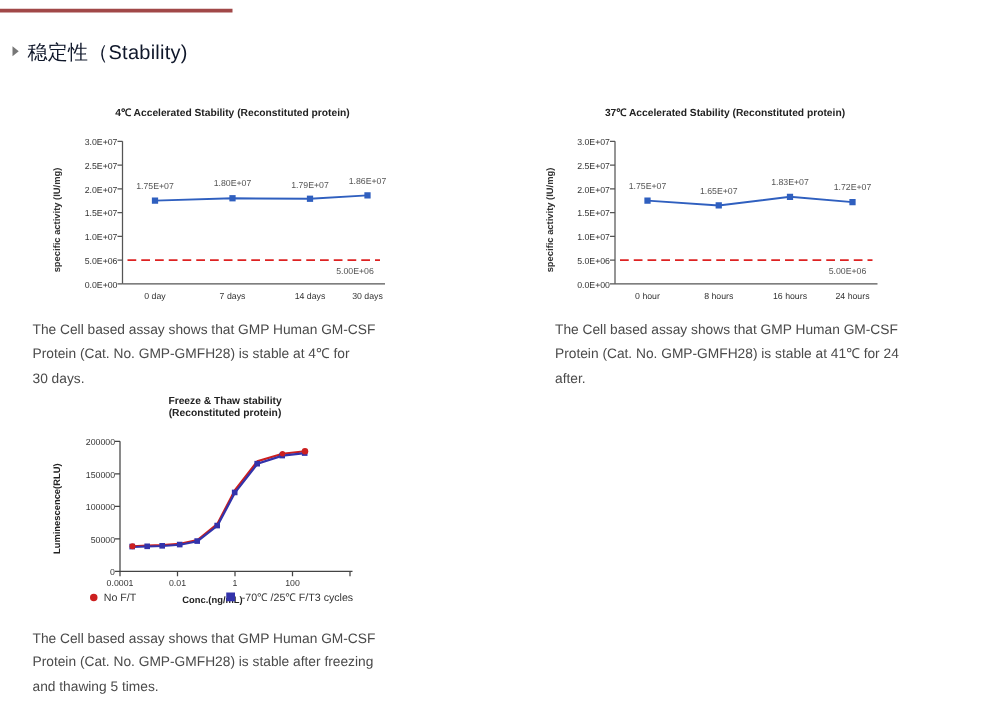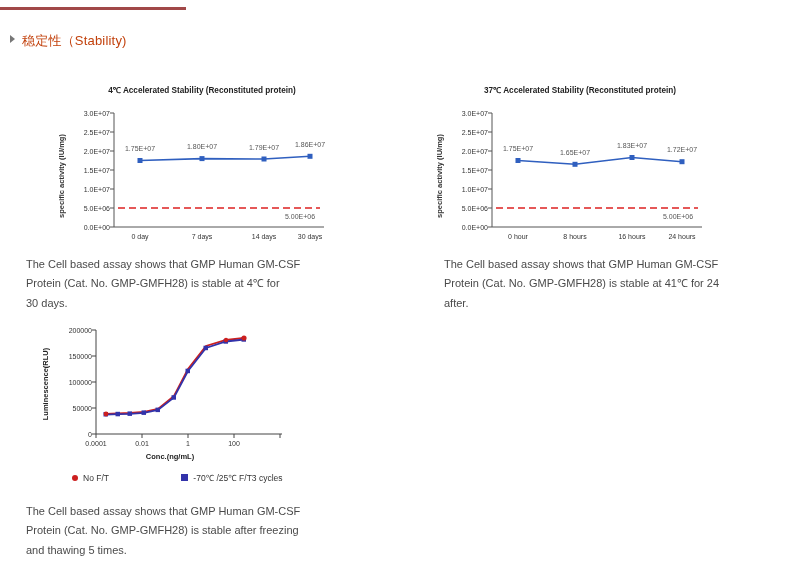--- a/index.html
+++ b/index.html
@@ -9,21 +9,21 @@
     font-family:"Liberation Sans", sans-serif;
     color:#3a3a3a;
     position:relative;
     overflow:hidden;
   }
   .top-rule{
     position:absolute;left:0;top:7px;width:186px;height:3px;background:#a14848;
   }
   .page-title{
     position:absolute;left:10px;top:32px;
-    font-size:13px;color:#c2410c;letter-spacing:.2px;
+    font-size:16px;color:#0f172a;letter-spacing:.2px;
   }
   .bullet{
     display:inline-block;width:0;height:0;
     border-left:5px solid #777;
     border-top:4px solid transparent;border-bottom:4px solid transparent;
     margin-right:7px;vertical-align:2px;
   }
   
   .chart-box{position:absolute;}
   .chart-title{
@@ -44,21 +44,21 @@
 </style>
 </head>
 <body>
 
 <div class="top-rule"></div>
 
 <div class="page-title">
   <span class="bullet"></span><span>稳定性（Stability)</span>
 </div>
 
-<div class="chart-box" style="left:52px;top:86px;width:300px;">
+<div class="chart-box" style="left:36px;top:86px;width:300px;">
   <div class="chart-title">4℃ Accelerated  Stability (Reconstituted protein)</div>
   <div class="plot-wrap">
     <svg width="300" height="148" viewBox="0 0 300 148">
 
       <text x="12" y="78" transform="rotate(-90 12 78)" text-anchor="middle" font-size="7.5" font-family="Liberation Sans, sans-serif" fill="#333" font-weight="bold">specific activity (IU/mg)</text>
 
       <g font-size="7" font-family="Liberation Sans, sans-serif" fill="#333">
         <text x="58" y="18" text-anchor="end">3.0E+07</text>
         <text x="58" y="37" text-anchor="end">2.5E+07</text>
         <text x="58" y="56" text-anchor="end">2.0E+07</text>
@@ -166,20 +166,24 @@
   </div>
 </div>
 
 <div class="caption" style="left:444px;top:255px;width:340px;">
   <div>The Cell based assay shows that GMP Human GM-CSF</div>
   <div>Protein (Cat. No. GMP-GMFH28) is stable at 41℃ for 24</div>
   <div>after.</div>
 </div>
 
 <div class="chart-box" style="left:30px;top:316px;width:300px;">
+  <div class="chart-title">
+    <span>Freeze &amp; Thaw stability</span><br>
+    <span>(Reconstituted protein)</span>
+  </div>
   <div class="plot-wrap">
     <svg width="300" height="150" viewBox="0 0 300 150">
       <text x="18" y="68" transform="rotate(-90 18 68)" text-anchor="middle" font-size="7.5" font-family="Liberation Sans, sans-serif" fill="#222" font-weight="bold">Luminescence(RLU)</text>
       <g font-size="7" font-family="Liberation Sans, sans-serif" fill="#333">
         <text x="62" y="17" text-anchor="end">200000</text>
         <text x="62" y="43" text-anchor="end">150000</text>
         <text x="62" y="69" text-anchor="end">100000</text>
         <text x="62" y="95" text-anchor="end">50000</text>
         <text x="62" y="121" text-anchor="end">0</text>
       </g>

